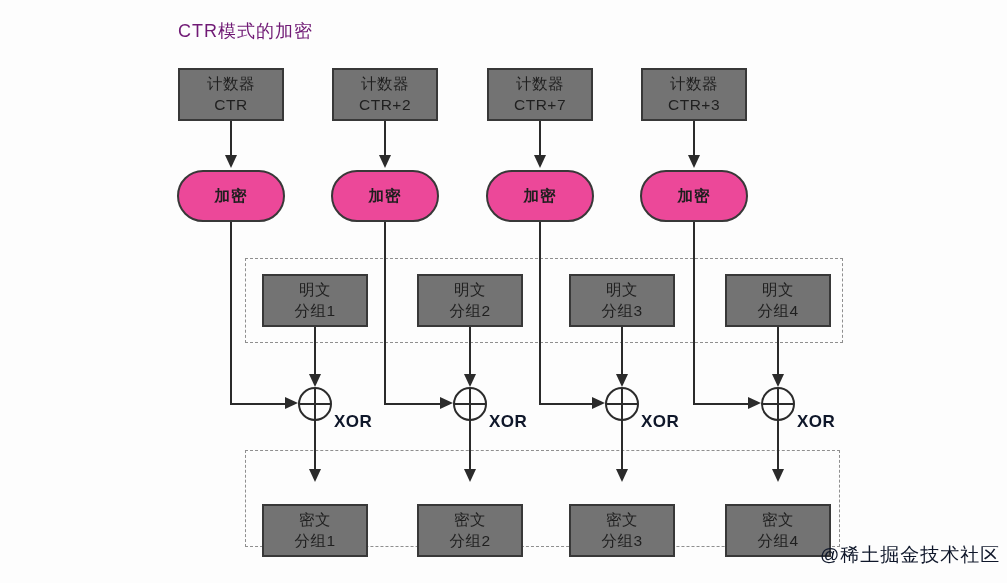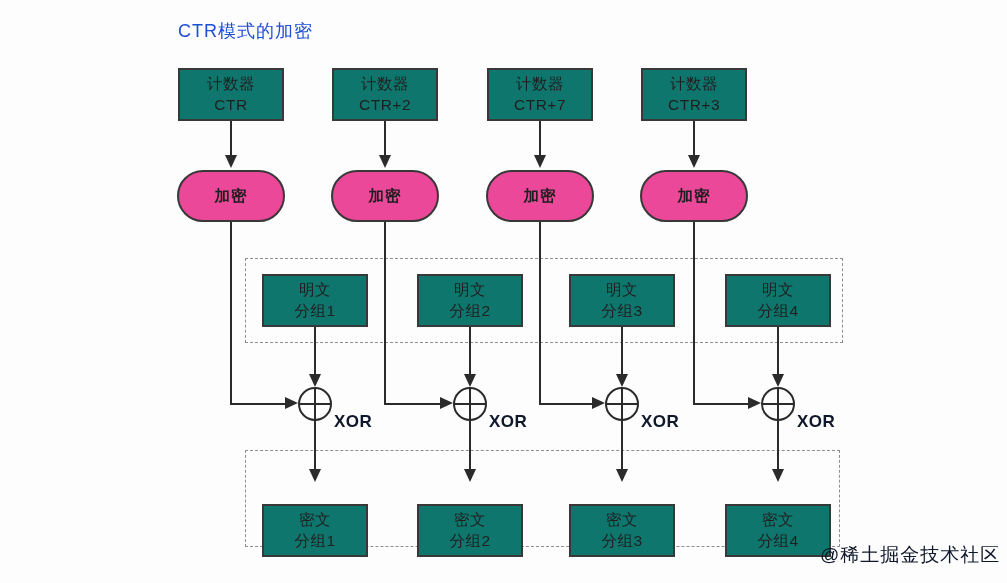--- a/index.html
+++ b/index.html
@@ -11,40 +11,40 @@
     font-family: "Liberation Sans", "DejaVu Sans", sans-serif;
     color: #1f1f1f;
     overflow: hidden;
   }
   .title {
     position: absolute;
     left: 178px;
     top: 19px;
     font-size: 18px;
     letter-spacing: 1px;
-    color: #1d4ed8;
+    color: #701a75;
   }
   .dashed-region {
     position: absolute;
     border: 1.6px dashed #8f8f8f;
     background: transparent;
     box-sizing: border-box;
   }
   .plaintext-region { left: 245px; top: 258px; width: 598px; height: 85px; }
   .ciphertext-region { left: 245px; top: 450px; width: 595px; height: 97px; }
 
   .column { position: absolute; left: 0; top: 0; }
 
   .box {
     position: absolute;
     width: 106px;
     height: 53px;
     box-sizing: border-box;
     border: 2.6px solid #383838;
-    background: #0f766e;
+    background: #737373;
     display: flex;
     flex-direction: column;
     align-items: center;
     justify-content: center;
     font-size: 15.5px;
     line-height: 1.32;
     letter-spacing: 0.5px;
     z-index: 3;
   }
   .counter-box { left: calc(var(--cx) - 53px); top: 68px; }

